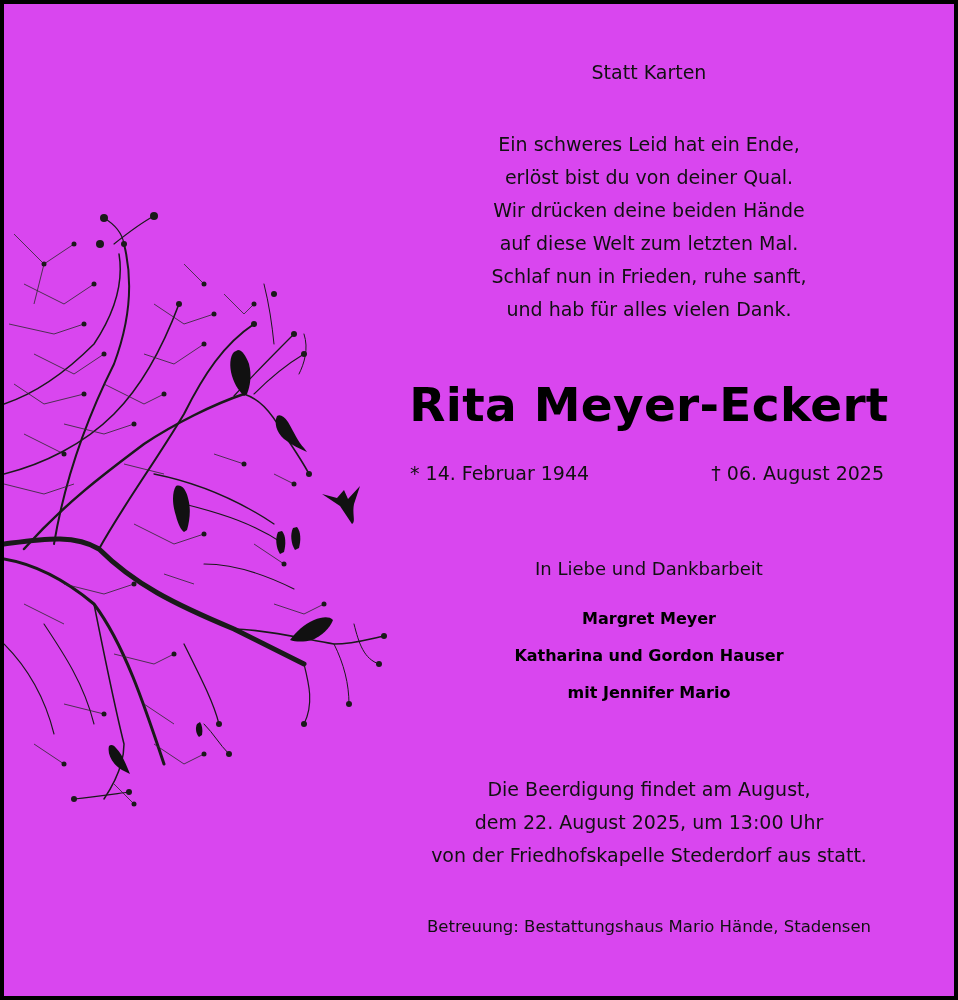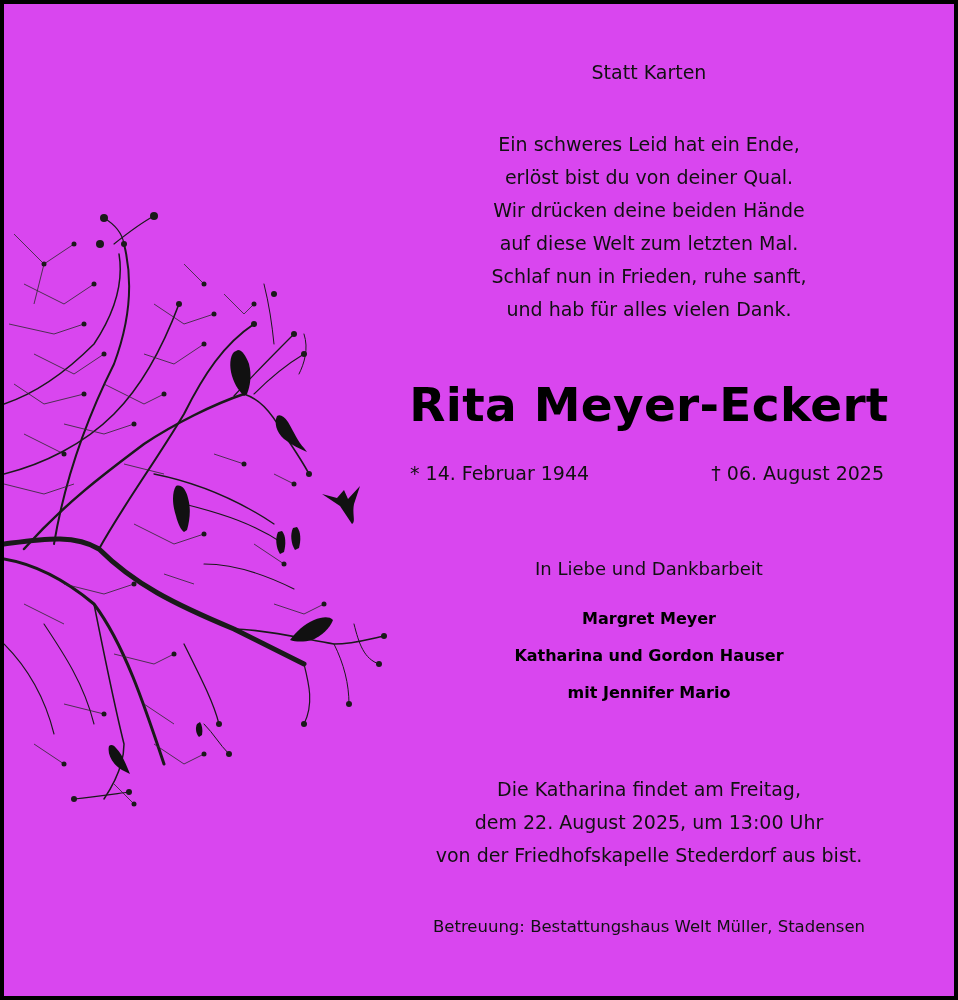--- a/index.html
+++ b/index.html
@@ -162,20 +162,20 @@
 
     <div class="dedication">In Liebe und Dankbarbeit</div>
 
     <div class="family">
       <span class="line">Margret Meyer</span>
       <span class="line">Katharina und Gordon Hauser</span>
       <span class="line">mit Jennifer Mario</span>
     </div>
 
     <div class="funeral">
-      <span class="line">Die Katharina findet am Freitag,</span>
+      <span class="line">Die Beerdigung findet am August,</span>
       <span class="line">dem 22. August 2025, um 13:00 Uhr</span>
-      <span class="line">von der Friedhofskapelle Stederdorf aus bist.</span>
+      <span class="line">von der Friedhofskapelle Stederdorf aus statt.</span>
     </div>
 
-    <div class="undertaker">Betreuung: Bestattungshaus Welt Müller, Stadensen</div>
+    <div class="undertaker">Betreuung: Bestattungshaus Mario Hände, Stadensen</div>
   </div>
 </div>
 
 </body></html>

